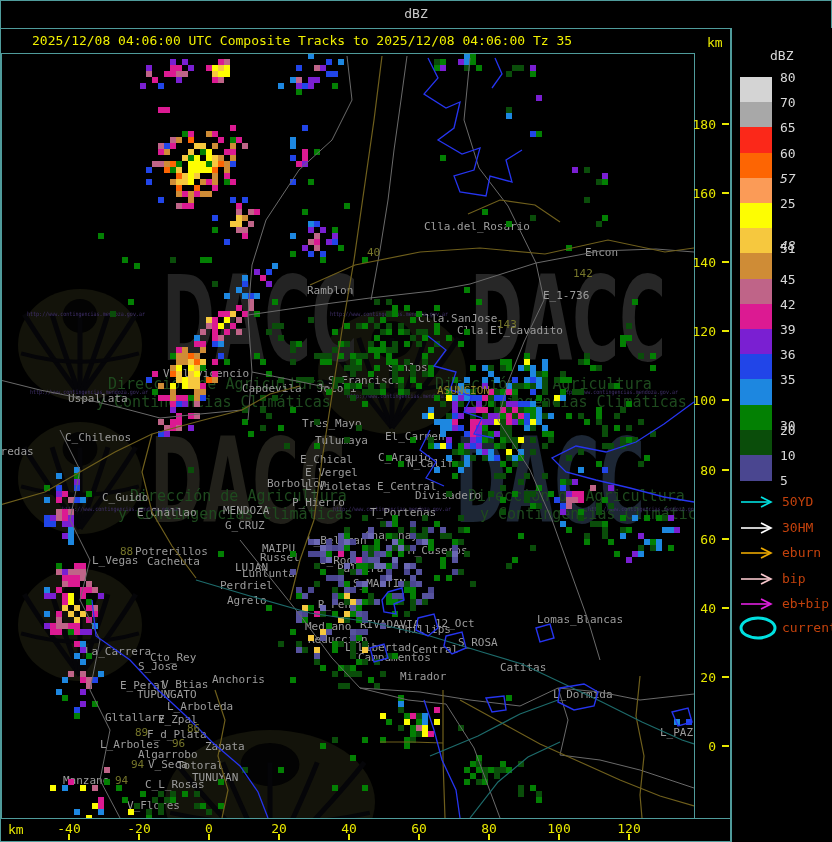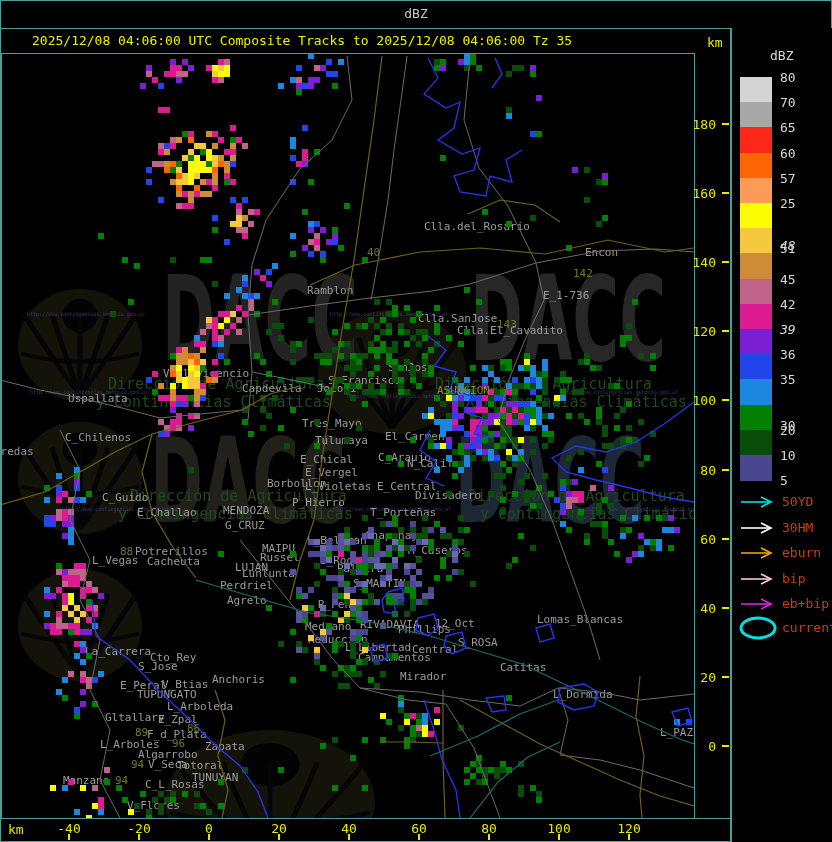--- a/index.html
+++ b/index.html
@@ -1620,27 +1620,27 @@
       <div class="scale-block" style="left: 8px; top: 301px; width: 32px; height: 25.7px; background: rgb(122, 31, 210);"></div>
       <div class="scale-block" style="left: 8px; top: 326.2px; width: 32px; height: 25.7px; background: rgb(33, 69, 232);"></div>
       <div class="scale-block" style="left: 8px; top: 351.4px; width: 32px; height: 25.7px; background: rgb(29, 135, 224);"></div>
       <div class="scale-block" style="left: 8px; top: 376.6px; width: 32px; height: 25.7px; background: rgb(3, 128, 3);"></div>
       <div class="scale-block" style="left: 8px; top: 401.8px; width: 32px; height: 25.7px; background: rgb(10, 77, 10);"></div>
       <div class="scale-block" style="left: 8px; top: 427px; width: 32px; height: 25.7px; background: rgb(74, 70, 144);"></div>
       <div class="scale-label" style="top: 42px;">80</div>
       <div class="scale-label" style="top: 67.2px;">70</div>
       <div class="scale-label" style="top: 92.4px;">65</div>
       <div class="scale-label" style="top: 117.6px;">60</div>
-      <div class="scale-label" style="top: 142.8px;">57</div>
+      <div class="scale-label" style="top: 142.8px; font-style: italic;">57</div>
       <div class="scale-label" style="top: 168px;">25</div>
       <div class="scale-label" style="top: 193.2px; margin-top: 20px;">51</div>
       <div class="scale-label" style="top: 210px; font-style: italic;">48</div>
       <div class="scale-label" style="top: 243.6px;">45</div>
       <div class="scale-label" style="top: 268.8px;">42</div>
-      <div class="scale-label" style="top: 294px; font-style: italic;">39</div>
+      <div class="scale-label" style="top: 294px;">39</div>
       <div class="scale-label" style="top: 319.2px;">36</div>
       <div class="scale-label" style="top: 344.4px;">35</div>
       <div class="scale-label" style="top: 390px;">30</div>
       <div class="scale-label" style="top: 394.8px;">20</div>
       <div class="scale-label" style="top: 420px;">10</div>
       <div class="scale-label" style="top: 445.2px;">5</div>
     </div>
   <div id="legend">
       <div class="legend-item" style="top: 462px;">
         <span class="legend-glyph"><svg width="40" height="24">

